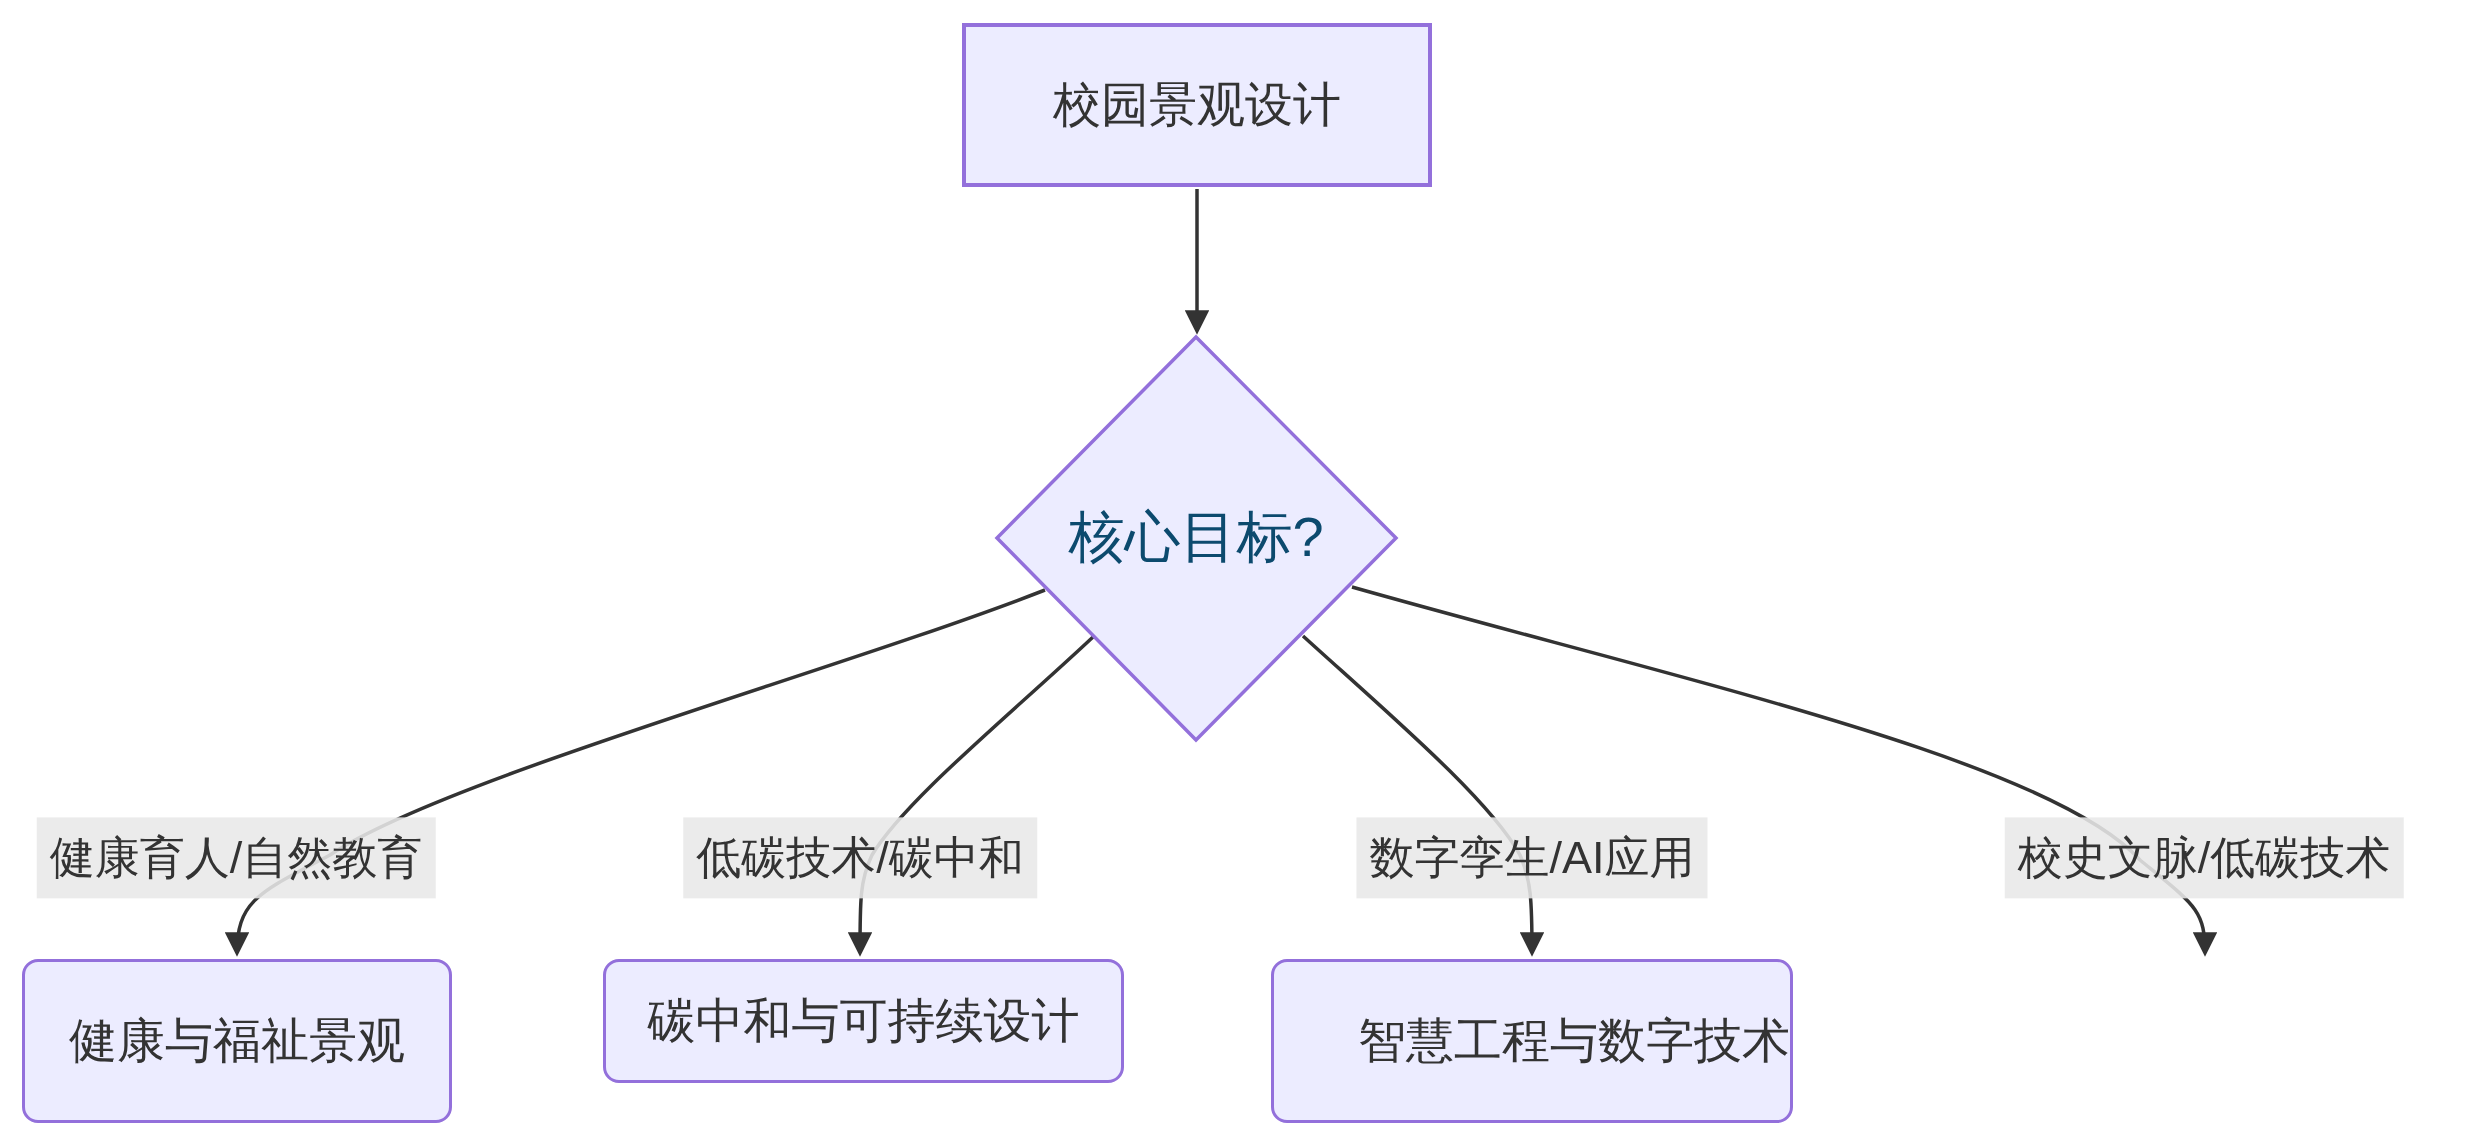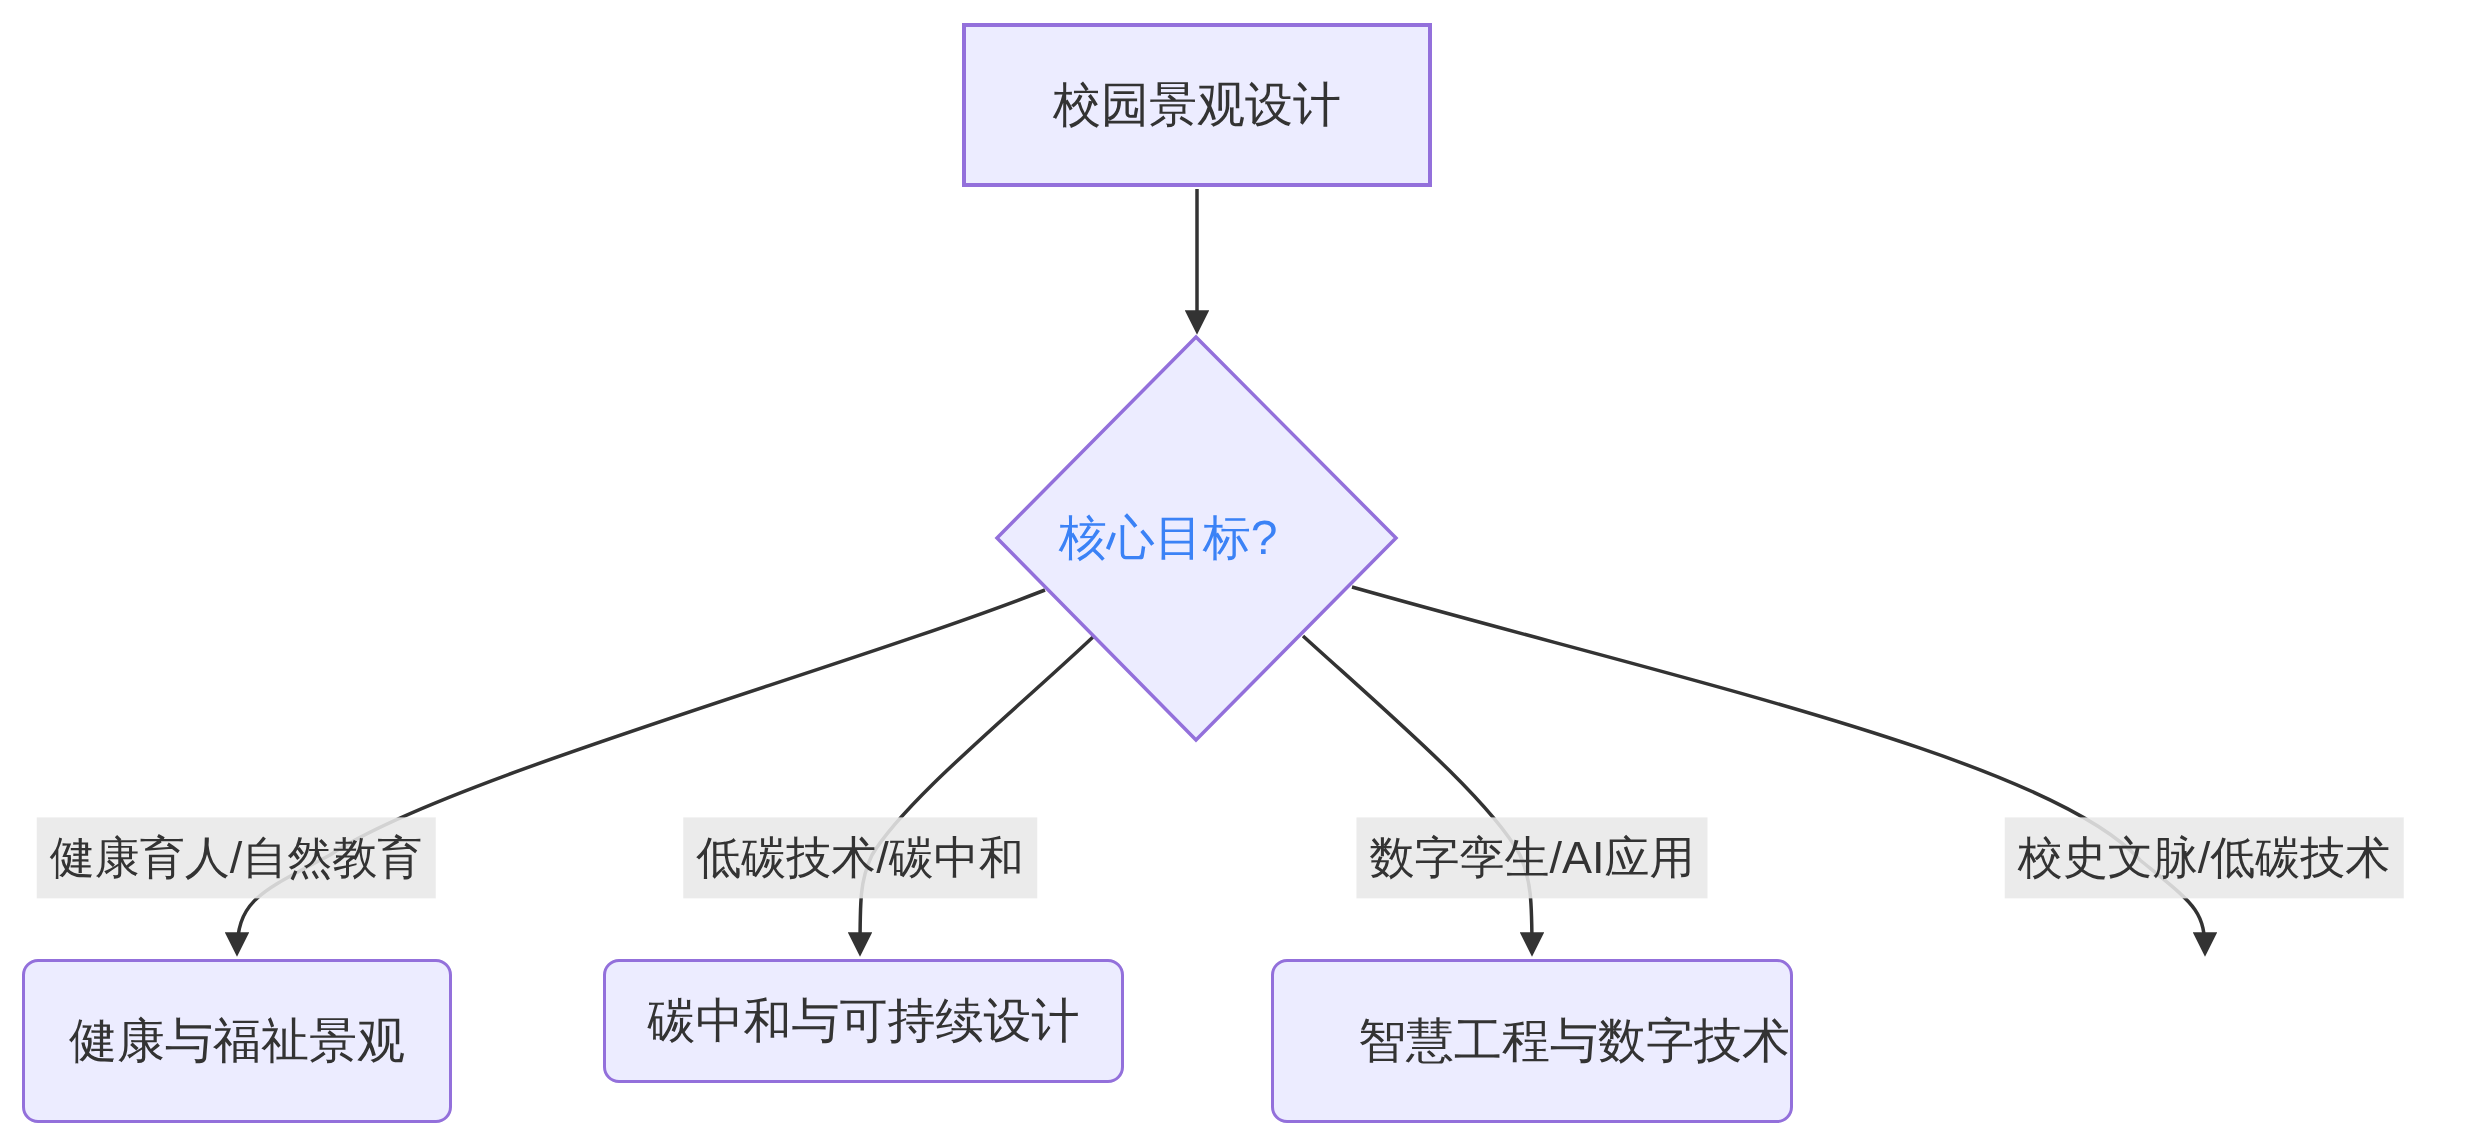--- a/index.html
+++ b/index.html
@@ -32,24 +32,24 @@
     white-space: nowrap;
   }
   .node.rounded { border-radius: 16px; border-width: 3.5px; }
   #node-root   { left: 962px;  top: 23px;  width: 470px; height: 164px; }
   #node-b0     { left: 22px;   top: 959px; width: 430px; height: 164px; }
   #node-b1     { left: 603px;  top: 959px; width: 521px; height: 124px; }
   #node-b2     { left: 1271px; top: 959px; width: 522px; height: 164px; justify-content: flex-end; }
   #node-b3     { left: 1945px; top: 959px; width: 523px; height: 164px; }
   .decision-label {
     position: absolute;
-    left: 1168px; top: 538px;
+    left: 1196px; top: 538px;
     transform: translate(-50%, -50%);
-    font-size: 48px;
-    color: #3b82f6;
+    font-size: 56px;
+    color: #0c4a6e;
     white-space: nowrap;
   }
   .edge-label {
     position: absolute;
     transform: translate(-50%, -50%);
     background: rgba(232, 232, 232, 0.88);
     padding: 8px 13px;
     font-size: 45px;
     line-height: 1.45;
     color: #333333;

